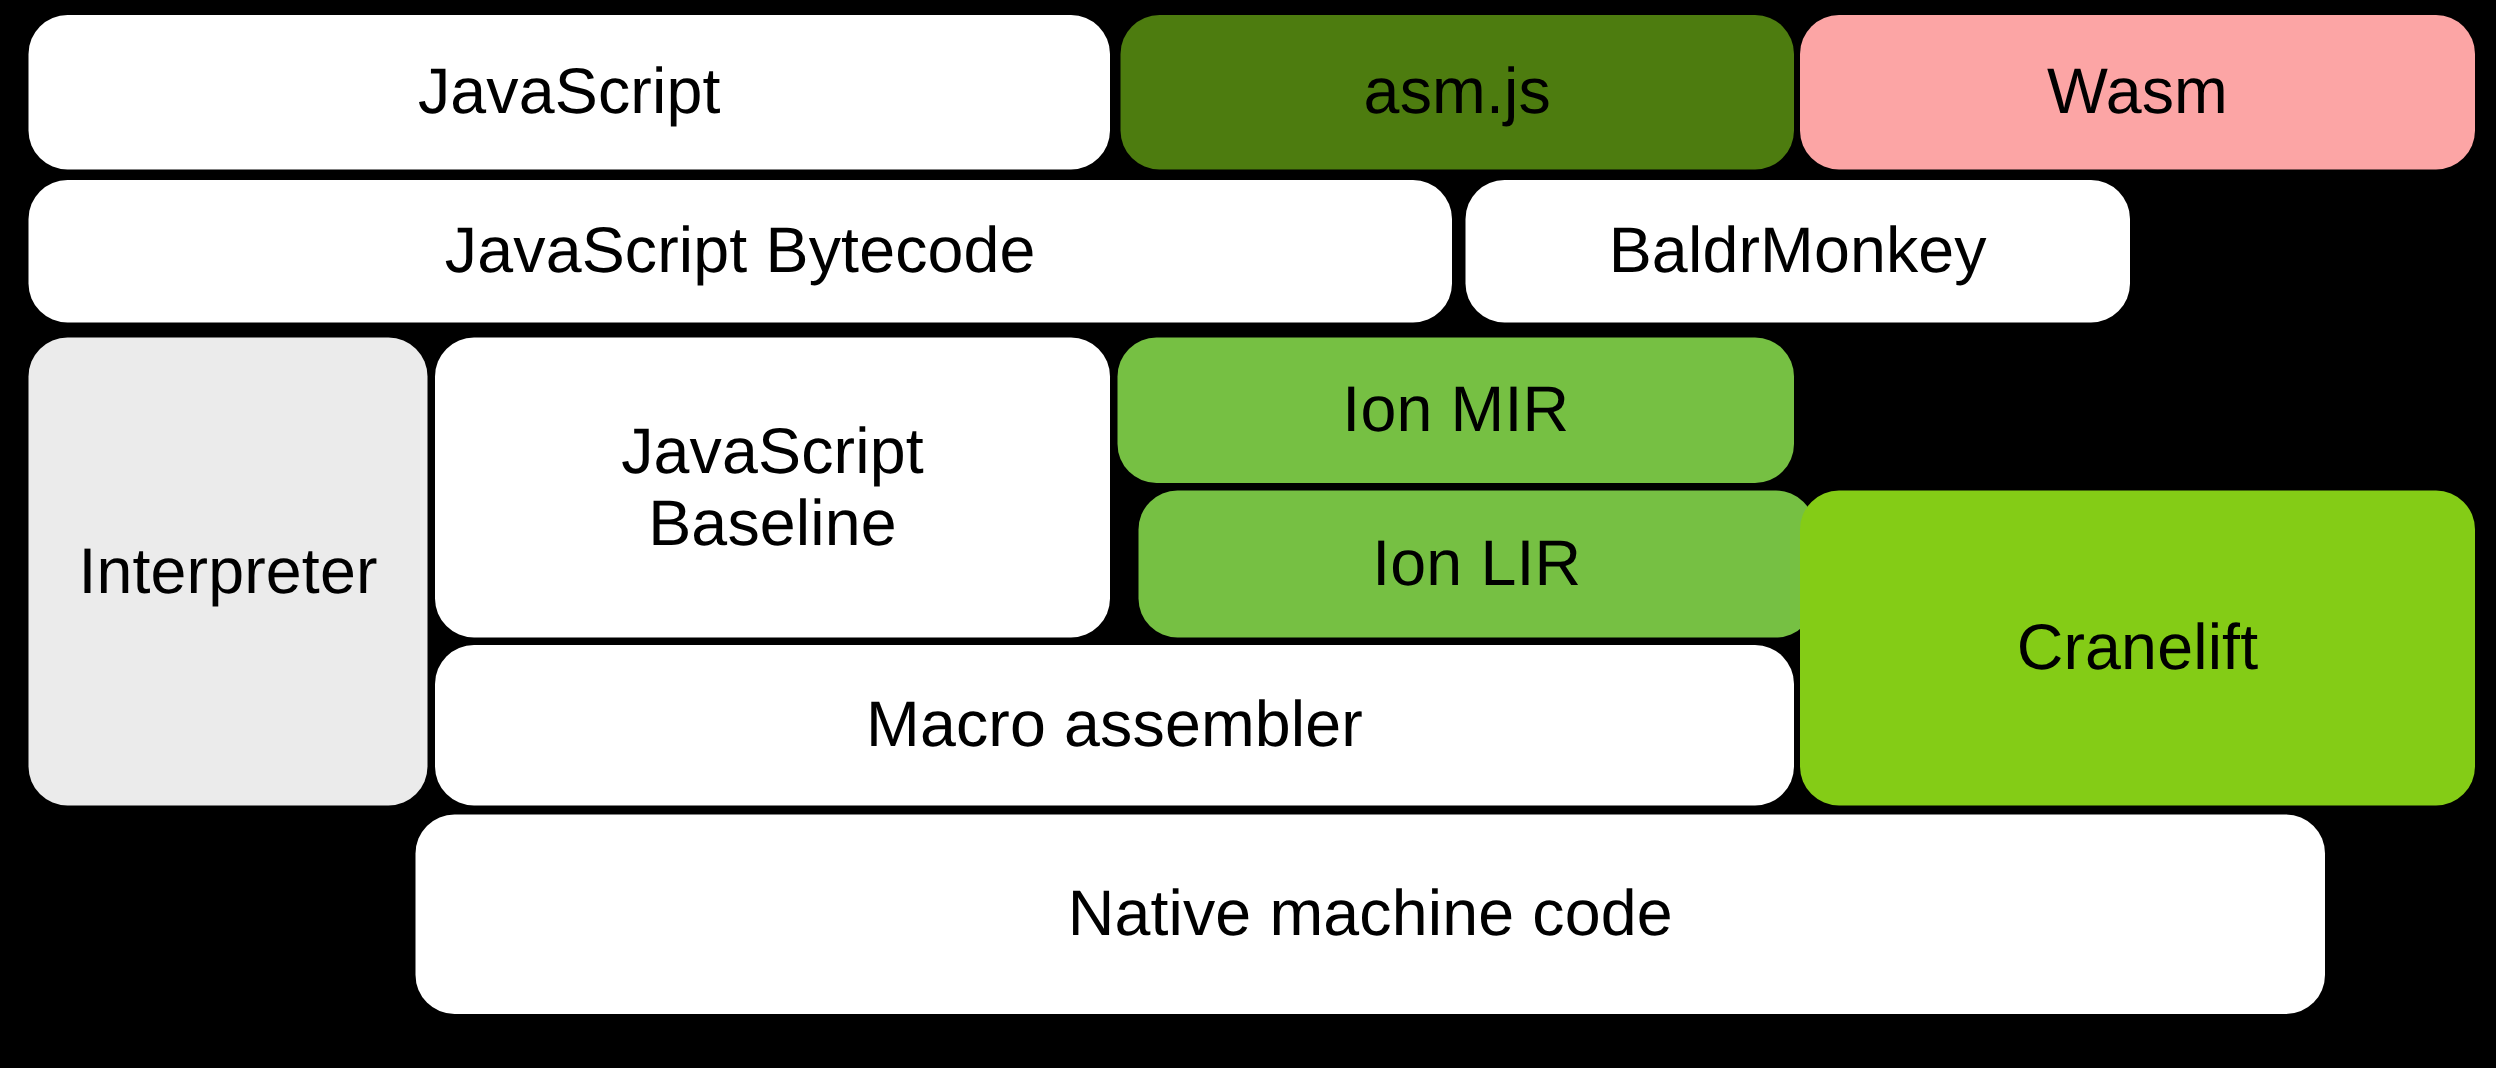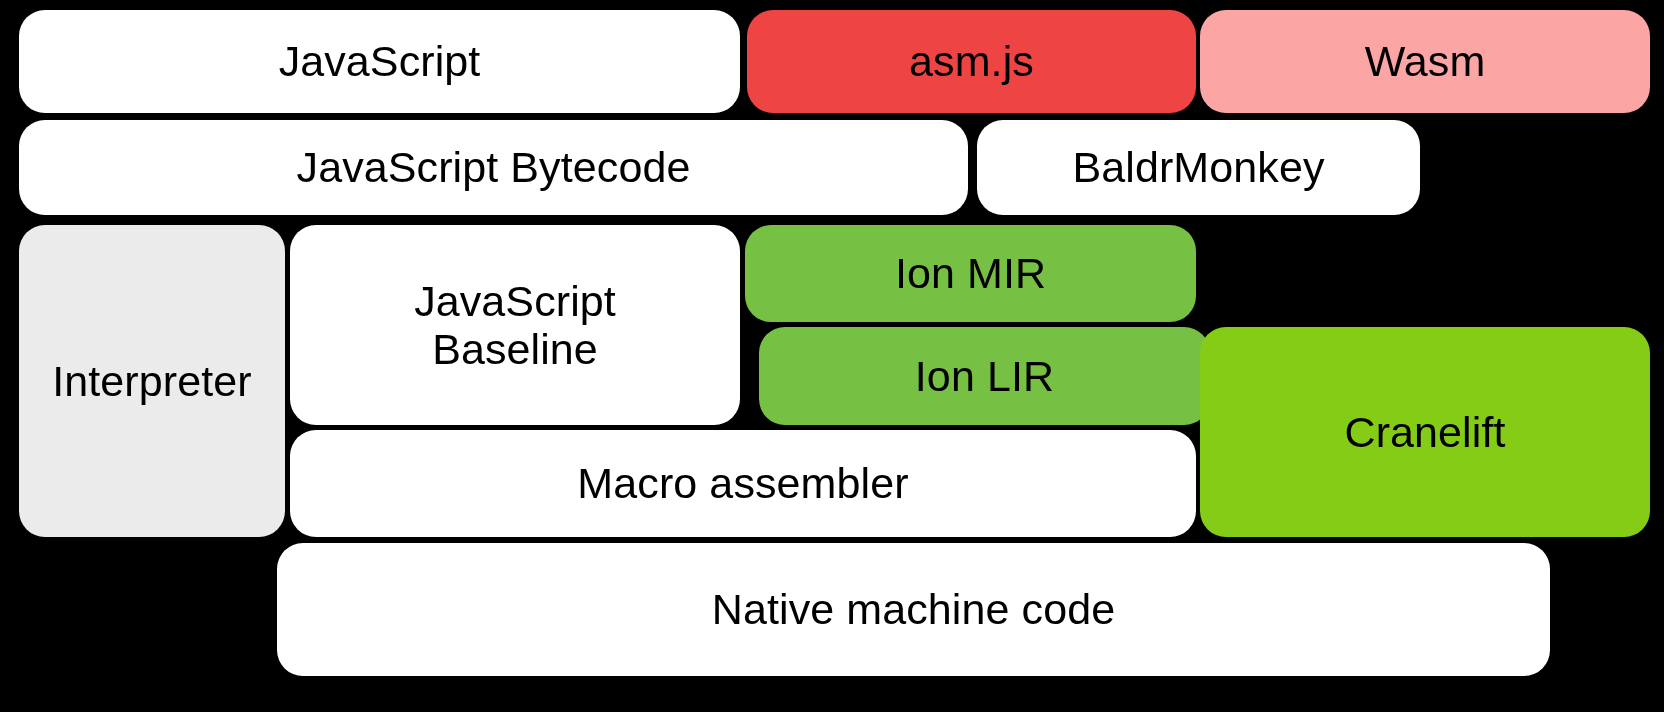--- a/index.html
+++ b/index.html
@@ -37,21 +37,21 @@
   .fill-white  { background: #FFFFFF; }
   .fill-gray   { background: #EBEBEB; }
   .fill-green  { background: #76C043; }
   .fill-pink   { background: #F4798F; }
 </style>
 </head>
 <body>
 
 <div id="stage" style="width: 1664px; height: 712px; background: rgb(0, 0, 0);">
     <div class="node fill-white" style="left: 19px; top: 10px; width: 721px; height: 103px; background: rgb(255, 255, 255); color: rgb(0, 0, 0);">JavaScript</div>
-    <div class="node fill-white" style="left: 747px; top: 10px; width: 449px; height: 103px; background: #ef4444; color: rgb(0, 0, 0);">asm.js</div>
+    <div class="node fill-white" style="left: 747px; top: 10px; width: 449px; height: 103px; background: #4d7c0f; color: rgb(0, 0, 0);">asm.js</div>
     <div class="node fill-white" style="left: 1200px; top: 10px; width: 450px; height: 103px; background: #fca5a5; color: rgb(0, 0, 0);">Wasm</div>
     <div class="node fill-white" style="left: 19px; top: 120px; width: 949px; height: 95px; background: rgb(255, 255, 255); color: rgb(0, 0, 0);">JavaScript Bytecode</div>
     <div class="node fill-white" style="left: 977px; top: 120px; width: 443px; height: 95px; background: rgb(255, 255, 255); color: rgb(0, 0, 0);">BaldrMonkey</div>
     <div class="node fill-gray" style="left: 19px; top: 225px; width: 266px; height: 312px; background: rgb(235, 235, 235); color: rgb(0, 0, 0);">Interpreter</div>
     <div class="node fill-white" style="left: 290px; top: 225px; width: 450px; height: 200px; background: rgb(255, 255, 255); color: rgb(0, 0, 0);">JavaScript
 Baseline</div>
     <div class="node fill-green" style="left: 745px; top: 225px; width: 451px; height: 97px; background: rgb(118, 192, 67); color: rgb(0, 0, 0);">Ion MIR</div>
     <div class="node fill-green" style="left: 759px; top: 327px; width: 451px; height: 98px; background: rgb(118, 192, 67); color: rgb(0, 0, 0);">Ion LIR</div>
     <div class="node fill-pink" style="left: 1200px; top: 327px; width: 450px; height: 210px; background: #84cc16; color: rgb(0, 0, 0);">Cranelift</div>
     <div class="node fill-white" style="left: 290px; top: 430px; width: 906px; height: 107px; background: rgb(255, 255, 255); color: rgb(0, 0, 0);">Macro assembler</div>

